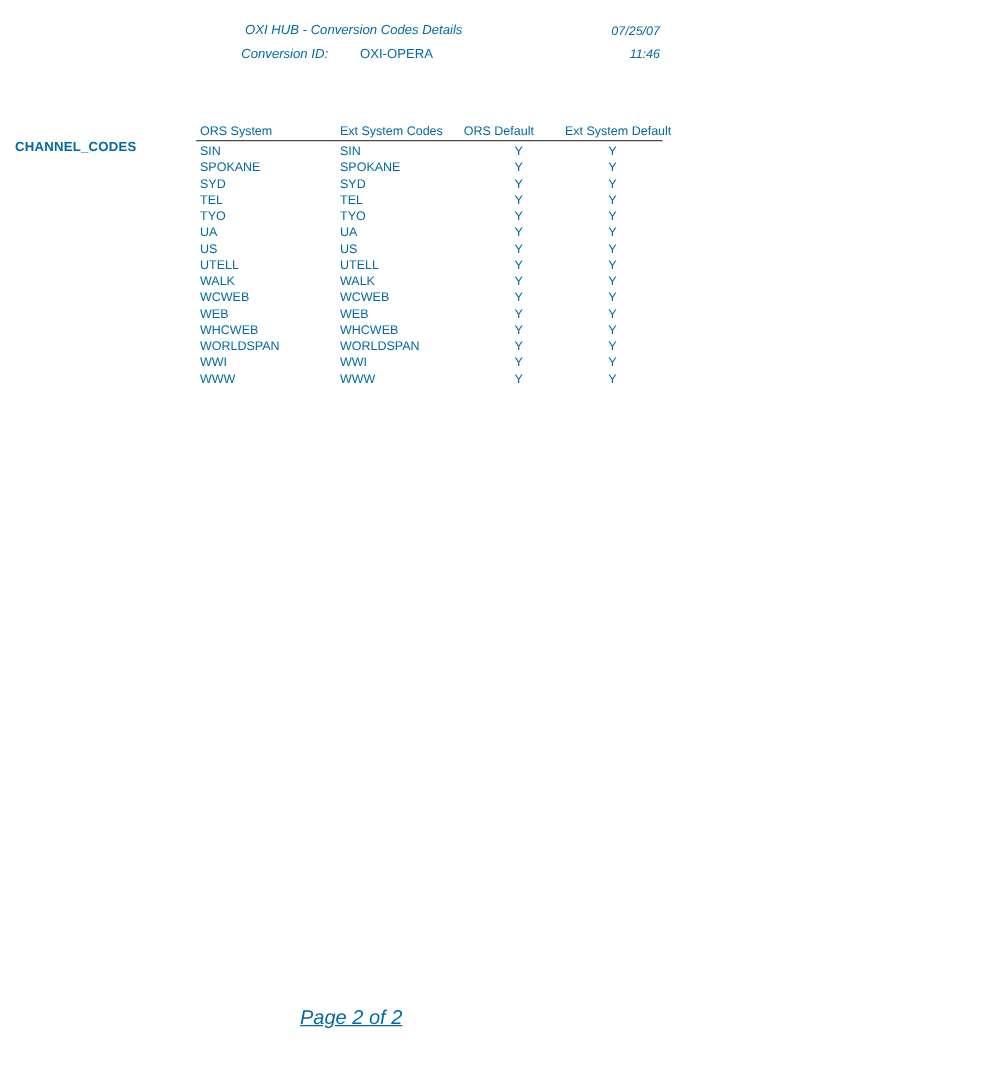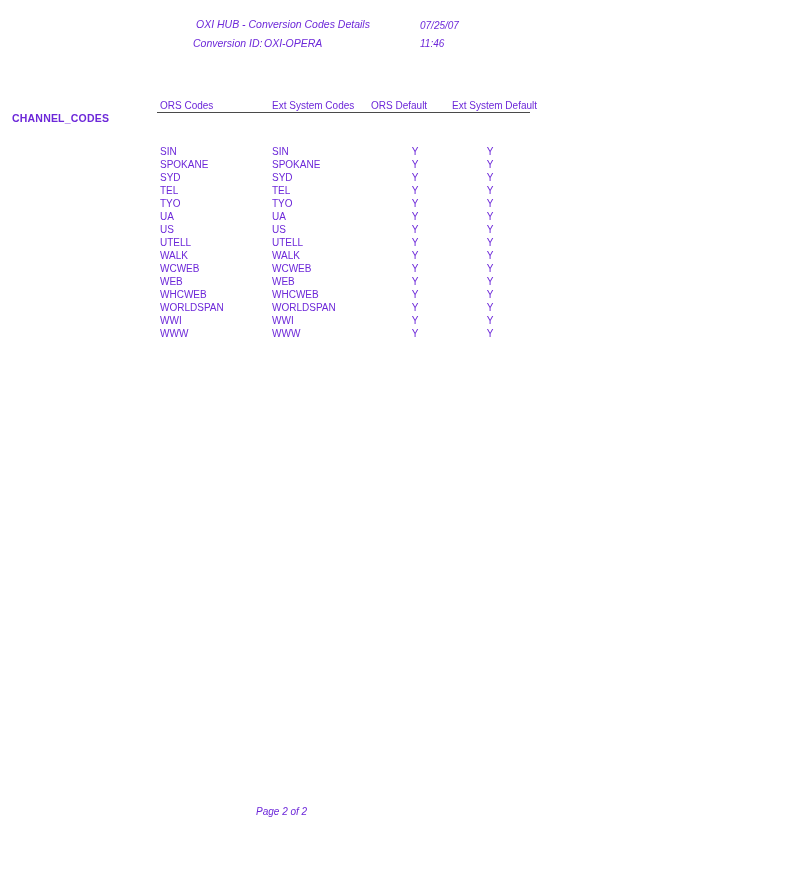--- a/index.html
+++ b/index.html
@@ -6,45 +6,45 @@
     margin: 0;
     padding: 0;
     background: #ffffff;
   }
   .page {
     position: relative;
     width: 791px;
     height: 870px;
     background: #ffffff;
     font-family: "Liberation Sans", sans-serif;
-    color: #6d28d9;
+    color: #0369a1;
     overflow: hidden;
   }
   .abs { position: absolute; white-space: nowrap; }
 
   
   .report-title {
     left: 196px; top: 18px;
     font-size: 10.5px; font-style: italic;
   }
   .report-date {
     left: 420px; top: 20px; width: 108px;
-    font-size: 10px; font-style: italic; 
+    font-size: 10px; font-style: italic; text-align: right;
   }
   .iface-label {
     left: 193px; top: 37px;
     font-size: 10.5px; font-style: italic;
   }
   .iface-value {
-    left: 232px; top: 37px;
-    font-size: 10.5px; font-style: italic; padding-left: 32px;
+    left: 256px; top: 37px;
+    font-size: 10.5px;  padding-left: 32px;
   }
   .report-time {
     left: 420px; top: 38px; width: 108px;
-    font-size: 10px; font-style: italic; 
+    font-size: 10px; font-style: italic; text-align: right;
   }
 
   
   .section-label {
     left: 12px; top: 112px;
     font-size: 10.5px; font-weight: bold; letter-spacing: 0.2px;
   }
   .col-header { top: 100px; font-size: 10px; }
   .col1 { left: 160px; }
   .col2 { left: 272px; }
@@ -62,46 +62,45 @@
     position: relative;
     height: 13px;
     width: 791px;
   }
   .cell {
     position: absolute;
     top: 0;
     font-size: 10px;
     line-height: 13px;
     white-space: nowrap;
-    margin-top: 30px;
   }
   .cell.c1 { left: 160px; }
   .cell.c2 { left: 272px; }
   .cell.c3 { left: 389px; width: 52px; text-align: center; }
   .cell.c4 { left: 452px; width: 76px; text-align: center; }
 
   
   .page-footer {
-    left: 256px; top: 806px;
-    font-size: 10px; font-style: italic;
+    left: 240px; top: 806px;
+    font-size: 16px; font-style: italic; text-decoration: underline;
   }
 </style>
 </head>
 <body>
 
 <div class="page">
 
   <div class="abs report-title">OXI HUB - Conversion Codes Details</div>
   <div class="abs report-date">07/25/07</div>
   <div class="abs iface-label">Conversion ID:</div>
   <div class="abs iface-value">OXI-OPERA</div>
   <div class="abs report-time">11:46</div>
 
   <div class="abs section-label">CHANNEL_CODES</div>
-  <div class="abs col-header col1">ORS Codes</div>
+  <div class="abs col-header col1">ORS System</div>
   <div class="abs col-header col2">Ext System Codes</div>
   <div class="abs col-header col3">ORS Default</div>
   <div class="abs col-header col4">Ext System Default</div>
   <div class="abs header-rule"></div>
 
   <div class="abs table-body" id="table-body">
       <div class="trow">
         <div class="cell c1">SIN</div>
         <div class="cell c2">SIN</div>
         <div class="cell c3">Y</div>

